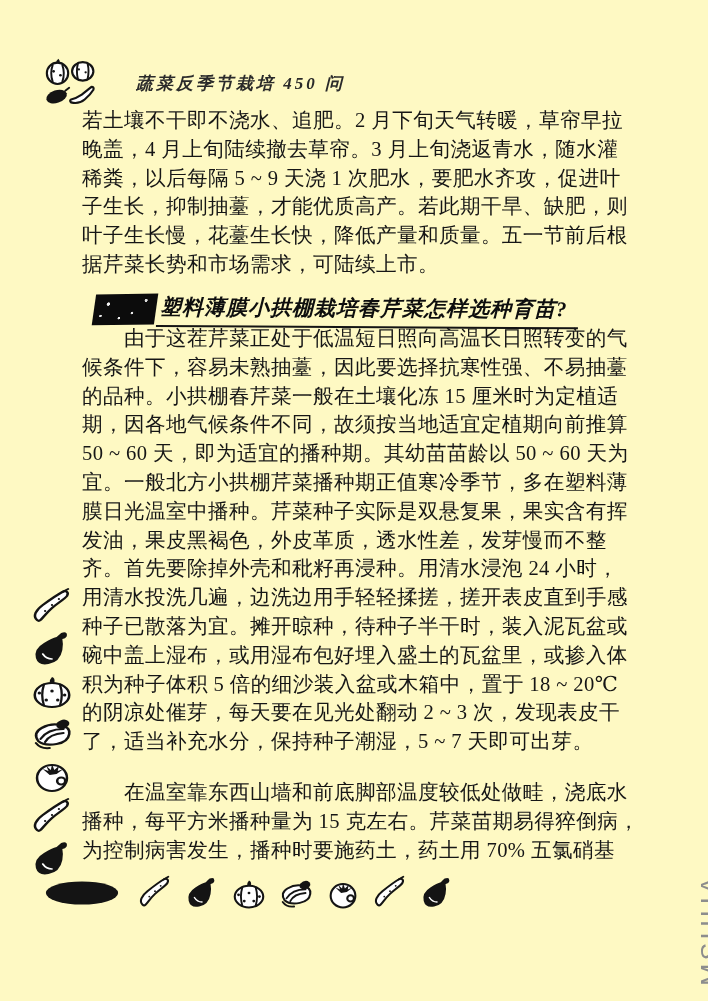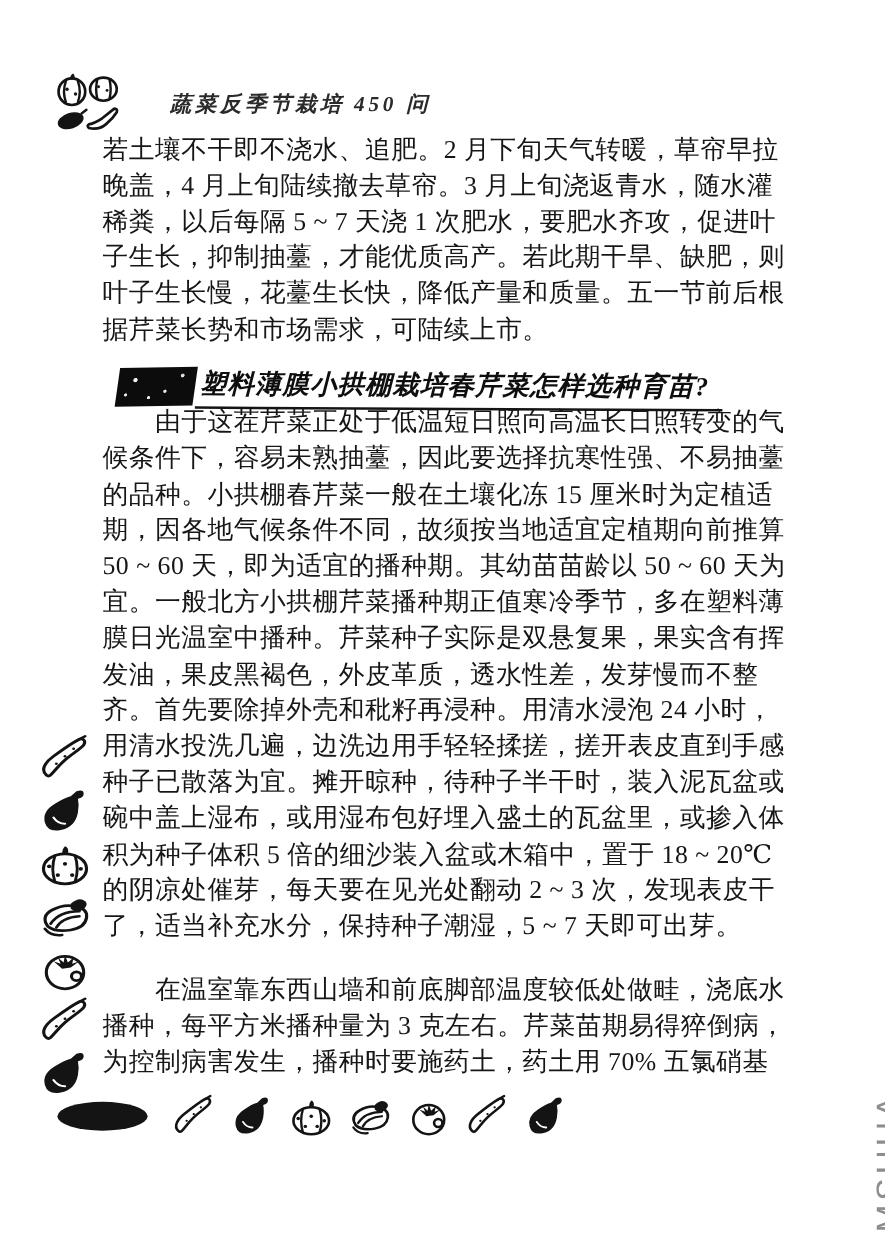--- a/index.html
+++ b/index.html
@@ -4,21 +4,21 @@
 <style>
   * { margin: 0; padding: 0; box-sizing: border-box; }
   html, body { background: #e8e8e8; }
   body { font-family: "Liberation Serif", "DejaVu Serif", serif; }
 
   .page {
     position: relative;
     width: 708px;
     height: 1001px;
     margin: 0 auto;
-    background: #ffffff;
+    background: #fef9c3;
     overflow: hidden;
     color: #1a1a1a;
   }
 
   
   .header {
     position: absolute;
     top: 58px; left: 42px;
     display: flex;
     align-items: center;
@@ -176,21 +176,21 @@
       <circle class="ink-fill" cx="45" cy="14" r="1.2"></circle>
       <ellipse class="ink-fill" cx="15" cy="39" rx="11" ry="6.5" transform="rotate(-18 15 39)"></ellipse>
       <path class="ink-line" d="M24 33 l4 -3"></path>
       <path class="ink" d="M30 45 q8 2 14 -3 q6 -5 9 -10 q1 -3 -2 -3 q-5 4 -10 8 q-6 4 -11 5 q-2 1 0 3 z" stroke-width="2"></path>
     </svg>
     <span class="book-title">蔬菜反季节栽培 450 问</span>
   </div>
 
   <div class="body-text para-1">若土壤不干即不浇水、追肥。2 月下旬天气转暖，草帘早拉
 晚盖，4 月上旬陆续撤去草帘。3 月上旬浇返青水，随水灌
-稀粪，以后每隔 5 ~ 7 天浇 1 次肥水，要肥水齐攻，促进叶
+稀粪，以后每隔 5 ~ 9 天浇 1 次肥水，要肥水齐攻，促进叶
 子生长，抑制抽薹，才能优质高产。若此期干旱、缺肥，则
 叶子生长慢，花薹生长快，降低产量和质量。五一节前后根
 据芹菜长势和市场需求，可陆续上市。</div>
 
   <div class="question-row">
     <div class="question-badge"></div>
     <div class="question-title">塑料薄膜小拱棚栽培春芹菜怎样选种育苗?</div>
   </div>
 
   <div class="body-text para-2">　　由于这茬芹菜正处于低温短日照向高温长日照转变的气
@@ -202,21 +202,21 @@
 膜日光温室中播种。芹菜种子实际是双悬复果，果实含有挥
 发油，果皮黑褐色，外皮革质，透水性差，发芽慢而不整
 齐。首先要除掉外壳和秕籽再浸种。用清水浸泡 24 小时，
 用清水投洗几遍，边洗边用手轻轻揉搓，搓开表皮直到手感
 种子已散落为宜。摊开晾种，待种子半干时，装入泥瓦盆或
 碗中盖上湿布，或用湿布包好埋入盛土的瓦盆里，或掺入体
 积为种子体积 5 倍的细沙装入盆或木箱中，置于 18 ~ 20℃
 的阴凉处催芽，每天要在见光处翻动 2 ~ 3 次，发现表皮干
 了，适当补充水分，保持种子潮湿，5 ~ 7 天即可出芽。</div>
   <div class="body-text para-3">　　在温室靠东西山墙和前底脚部温度较低处做畦，浇底水
-播种，每平方米播种量为 3 克左右。芹菜苗期易得猝倒病，
+播种，每平方米播种量为 15 克左右。芹菜苗期易得猝倒病，
 为控制病害发生，播种时要施药土，药土用 70% 五氯硝基</div>
 
   <div class="margin-strip">
       <svg class="veg-icon veg-cucumber" viewBox="0 0 40 40" preserveAspectRatio="none">
         <use href="#sym-cucumber"></use>
       </svg>
       <svg class="veg-icon veg-eggplant" viewBox="0 0 40 40" preserveAspectRatio="none">
         <use href="#sym-eggplant"></use>
       </svg>
       <svg class="veg-icon veg-pumpkin" viewBox="0 0 40 40" preserveAspectRatio="none">

